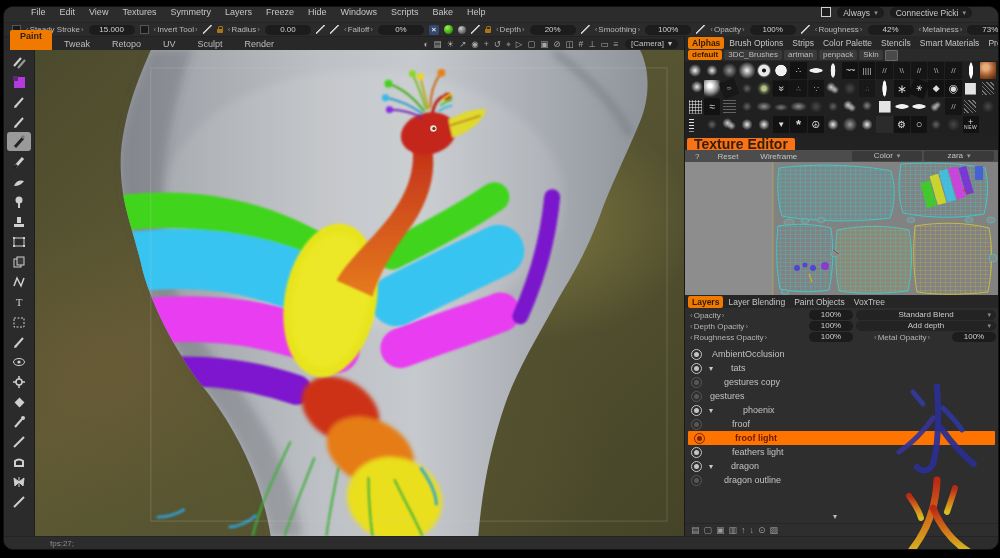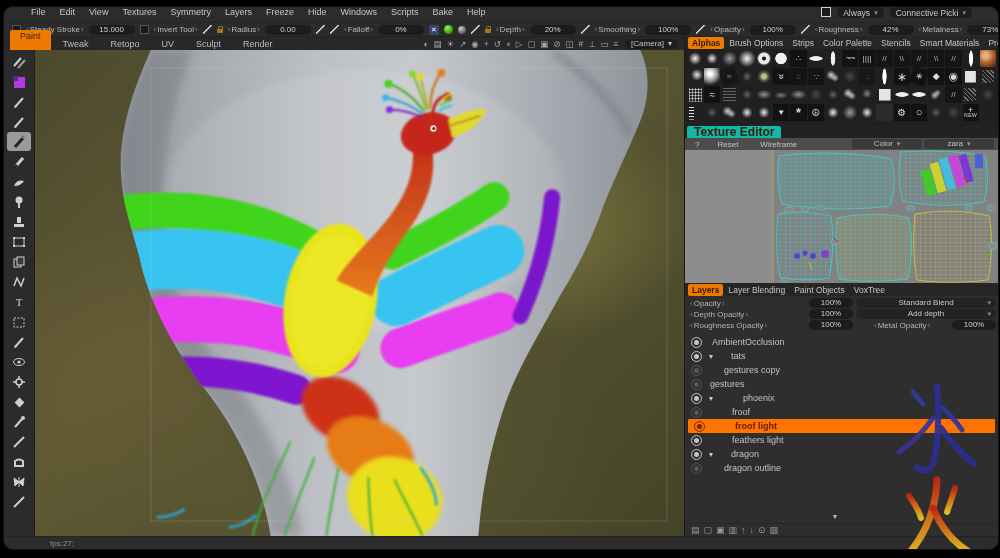--- a/index.html
+++ b/index.html
@@ -35,21 +35,21 @@
   .gball{width:9px;height:9px;border-radius:50%;flex:0 0 auto;
         background:radial-gradient(circle at 35% 30%,#9df04e,#2f9a12 70%,#1d6208);}
   .hball{width:8px;height:8px;border-radius:50%;flex:0 0 auto;
         background:radial-gradient(circle at 35% 30%,#e8e8e8,#777 60%,#3a3a3a);opacity:.85;}
   
   .main{flex:1;display:flex;min-height:0;}
   .left-col{flex:1;display:flex;flex-direction:column;min-width:0;}
   .ws-row{height:13px;flex:0 0 13px;display:flex;align-items:center;background:#282828;
           font-size:9px;color:#bdbdbd;padding-left:6px;gap:2px;border-top:1px solid #222;}
   .ws-tab{padding:0 10px;cursor:default;}
-  .ws-tab.active{background:#f07a00;color:#34220f;border-radius:2px;font-weight:normal;height:28px;line-height:12px;}
+  .ws-tab.active{background:#f07a00;color:#34220f;border-radius:2px;font-weight:bold;height:28px;line-height:12px;}
   .vicon{color:#a8a8a8;font-size:8.5px;padding:0 1.5px;line-height:12px;}
   .cam-dd{background:#1d1d1d;border-radius:6px;height:10px;line-height:10px;display:flex;align-items:center;
           gap:4px;padding:0 6px;color:#c4c4c4;font-size:8px;margin:0 6px 0 3px;}
   .left-body{flex:1;display:flex;min-height:0;}
   .toolstrip{width:30px;flex:0 0 30px;background:#2b2b2b;border-right:1px solid #1e1e1e;
              display:flex;flex-direction:column;align-items:center;padding-top:2px;gap:1px;}
   .tool{width:24px;height:19px;display:flex;align-items:center;justify-content:center;border-radius:3px;}
   .tool.selected{background:#9a9a9a;}
   .viewport{flex:1;position:relative;overflow:hidden;
      background:
@@ -68,21 +68,21 @@
   .subtabs{height:12px;flex:0 0 12px;display:flex;align-items:center;font-size:8px;color:#bdbdbd;
            background:#2a2a2a;padding:0 3px;gap:2px;}
   .subtab{padding:0 4px;background:#3a3a3a;border-radius:2px;height:10px;line-height:10px;}
   .subtab.active{background:#f07a00;color:#2e1c08;font-weight:bold;}
   .subicon{width:11px;height:9px;background:#4a4a4a;border:1px solid #6a6a6a;border-radius:1px;}
   .alpha-grid{height:74px;flex:0 0 74px;display:grid;grid-template-columns:repeat(18,1fr);
               grid-auto-rows:17px;gap:1px;padding:1px 2px;background:#202020;}
   .alpha-cell{background:#121212;border-radius:1px;display:flex;flex-direction:column;align-items:center;
               justify-content:center;color:#ddd;overflow:hidden;font-size:8px;line-height:1;}
   .te-tabrow{height:13px;flex:0 0 13px;background:#222;display:flex;align-items:flex-end;padding-left:2px;}
-  .te-tab{background:#14b8a6;color:#33200a;font-size:12px;font-weight:bold;padding:0 7px;height:12px;
+  .te-tab{background:#f97316;color:#33200a;font-size:14px;font-weight:bold;padding:0 7px;height:12px;
           line-height:12px;border-radius:2px 2px 0 0;}
   .te-toolbar{height:12px;flex:0 0 12px;background:#4c4c4c;display:flex;align-items:center;
               font-size:8px;color:#c4c4c4;gap:2px;padding:0 4px;}
   .te-btn{padding:0 10px;}
   .te-dd{background:#3a3a3a;border-radius:2px;height:10px;line-height:10px;display:flex;align-items:center;
          justify-content:center;gap:4px;flex:0 0 70px;}
   .te-dd .arr{color:#999;font-size:7px;}
   .uv-canvas{height:133px;flex:0 0 133px;position:relative;background:#838383;overflow:hidden;}
   .props{flex:0 0 34px;display:flex;flex-direction:column;gap:1px;padding:2px 2px 1px 2px;background:#2e2e2e;}
   .prop-row{height:10px;display:flex;align-items:center;font-size:8px;color:#b5b5b5;gap:3px;}
@@ -451,20 +451,28 @@
    <div class="right-panel">
     <div class="ptabs" id="alphatabs">
             <span class="ptab active">Alphas</span>
             <span class="ptab">Brush Options</span>
             <span class="ptab">Strips</span>
             <span class="ptab">Color Palette</span>
             <span class="ptab">Stencils</span>
             <span class="ptab">Smart Materials</span>
             <span class="ptab">Presets</span>
           </div>
+    <div class="subtabs" id="alphasubtabs">
+            <span class="subtab active">default</span>
+            <span class="subtab">3DC_Brushes</span>
+            <span class="subtab">artman</span>
+            <span class="subtab">penpack</span>
+            <span class="subtab">Skin</span>
+            <span class="subicon"></span>
+          </div>
     <div class="alpha-grid" id="alphagrid">
             <div class="alpha-cell" style="background: radial-gradient(circle, rgba(255, 255, 255, 0.95) 0%, rgba(255, 255, 255, 0.52) 24.75%, rgba(255, 255, 255, 0) 55%);"></div>
             <div class="alpha-cell" style="background: radial-gradient(circle, rgba(255, 255, 255, 0.9) 0%, rgba(255, 255, 255, 0.494) 21.6%, rgba(255, 255, 255, 0) 48%);"></div>
             <div class="alpha-cell" style="background: radial-gradient(circle, rgba(255, 255, 255, 0.55) 0%, rgba(255, 255, 255, 0.3) 27.9%, rgba(255, 255, 255, 0) 62%);"></div>
             <div class="alpha-cell" style="background: radial-gradient(circle, rgba(255, 255, 255, 0.95) 0%, rgba(255, 255, 255, 0.52) 33.3%, rgba(255, 255, 255, 0) 74%);"></div>
             <div class="alpha-cell" style="background: radial-gradient(circle, rgb(24, 24, 24) 0px, rgb(24, 24, 24) 14%, rgb(232, 232, 232) 20%, rgb(232, 232, 232) 46%, rgba(255, 255, 255, 0.25) 54%, transparent 64%);"></div>
             <div class="alpha-cell" style="background: radial-gradient(circle, rgb(242, 242, 242) 0px, rgb(242, 242, 242) 46%, transparent 52%);"></div>
             <div class="alpha-cell" style="color: rgba(255, 255, 255, 0.85);">∴</div>
             <div class="alpha-cell" style="background: radial-gradient(62% 20%, rgb(240, 240, 240) 0px, rgb(240, 240, 240) 58%, transparent 74%);"></div>
             <div class="alpha-cell" style="background: radial-gradient(22% 62%, rgb(240, 240, 240) 0px, rgb(240, 240, 240) 58%, transparent 74%);"></div>

